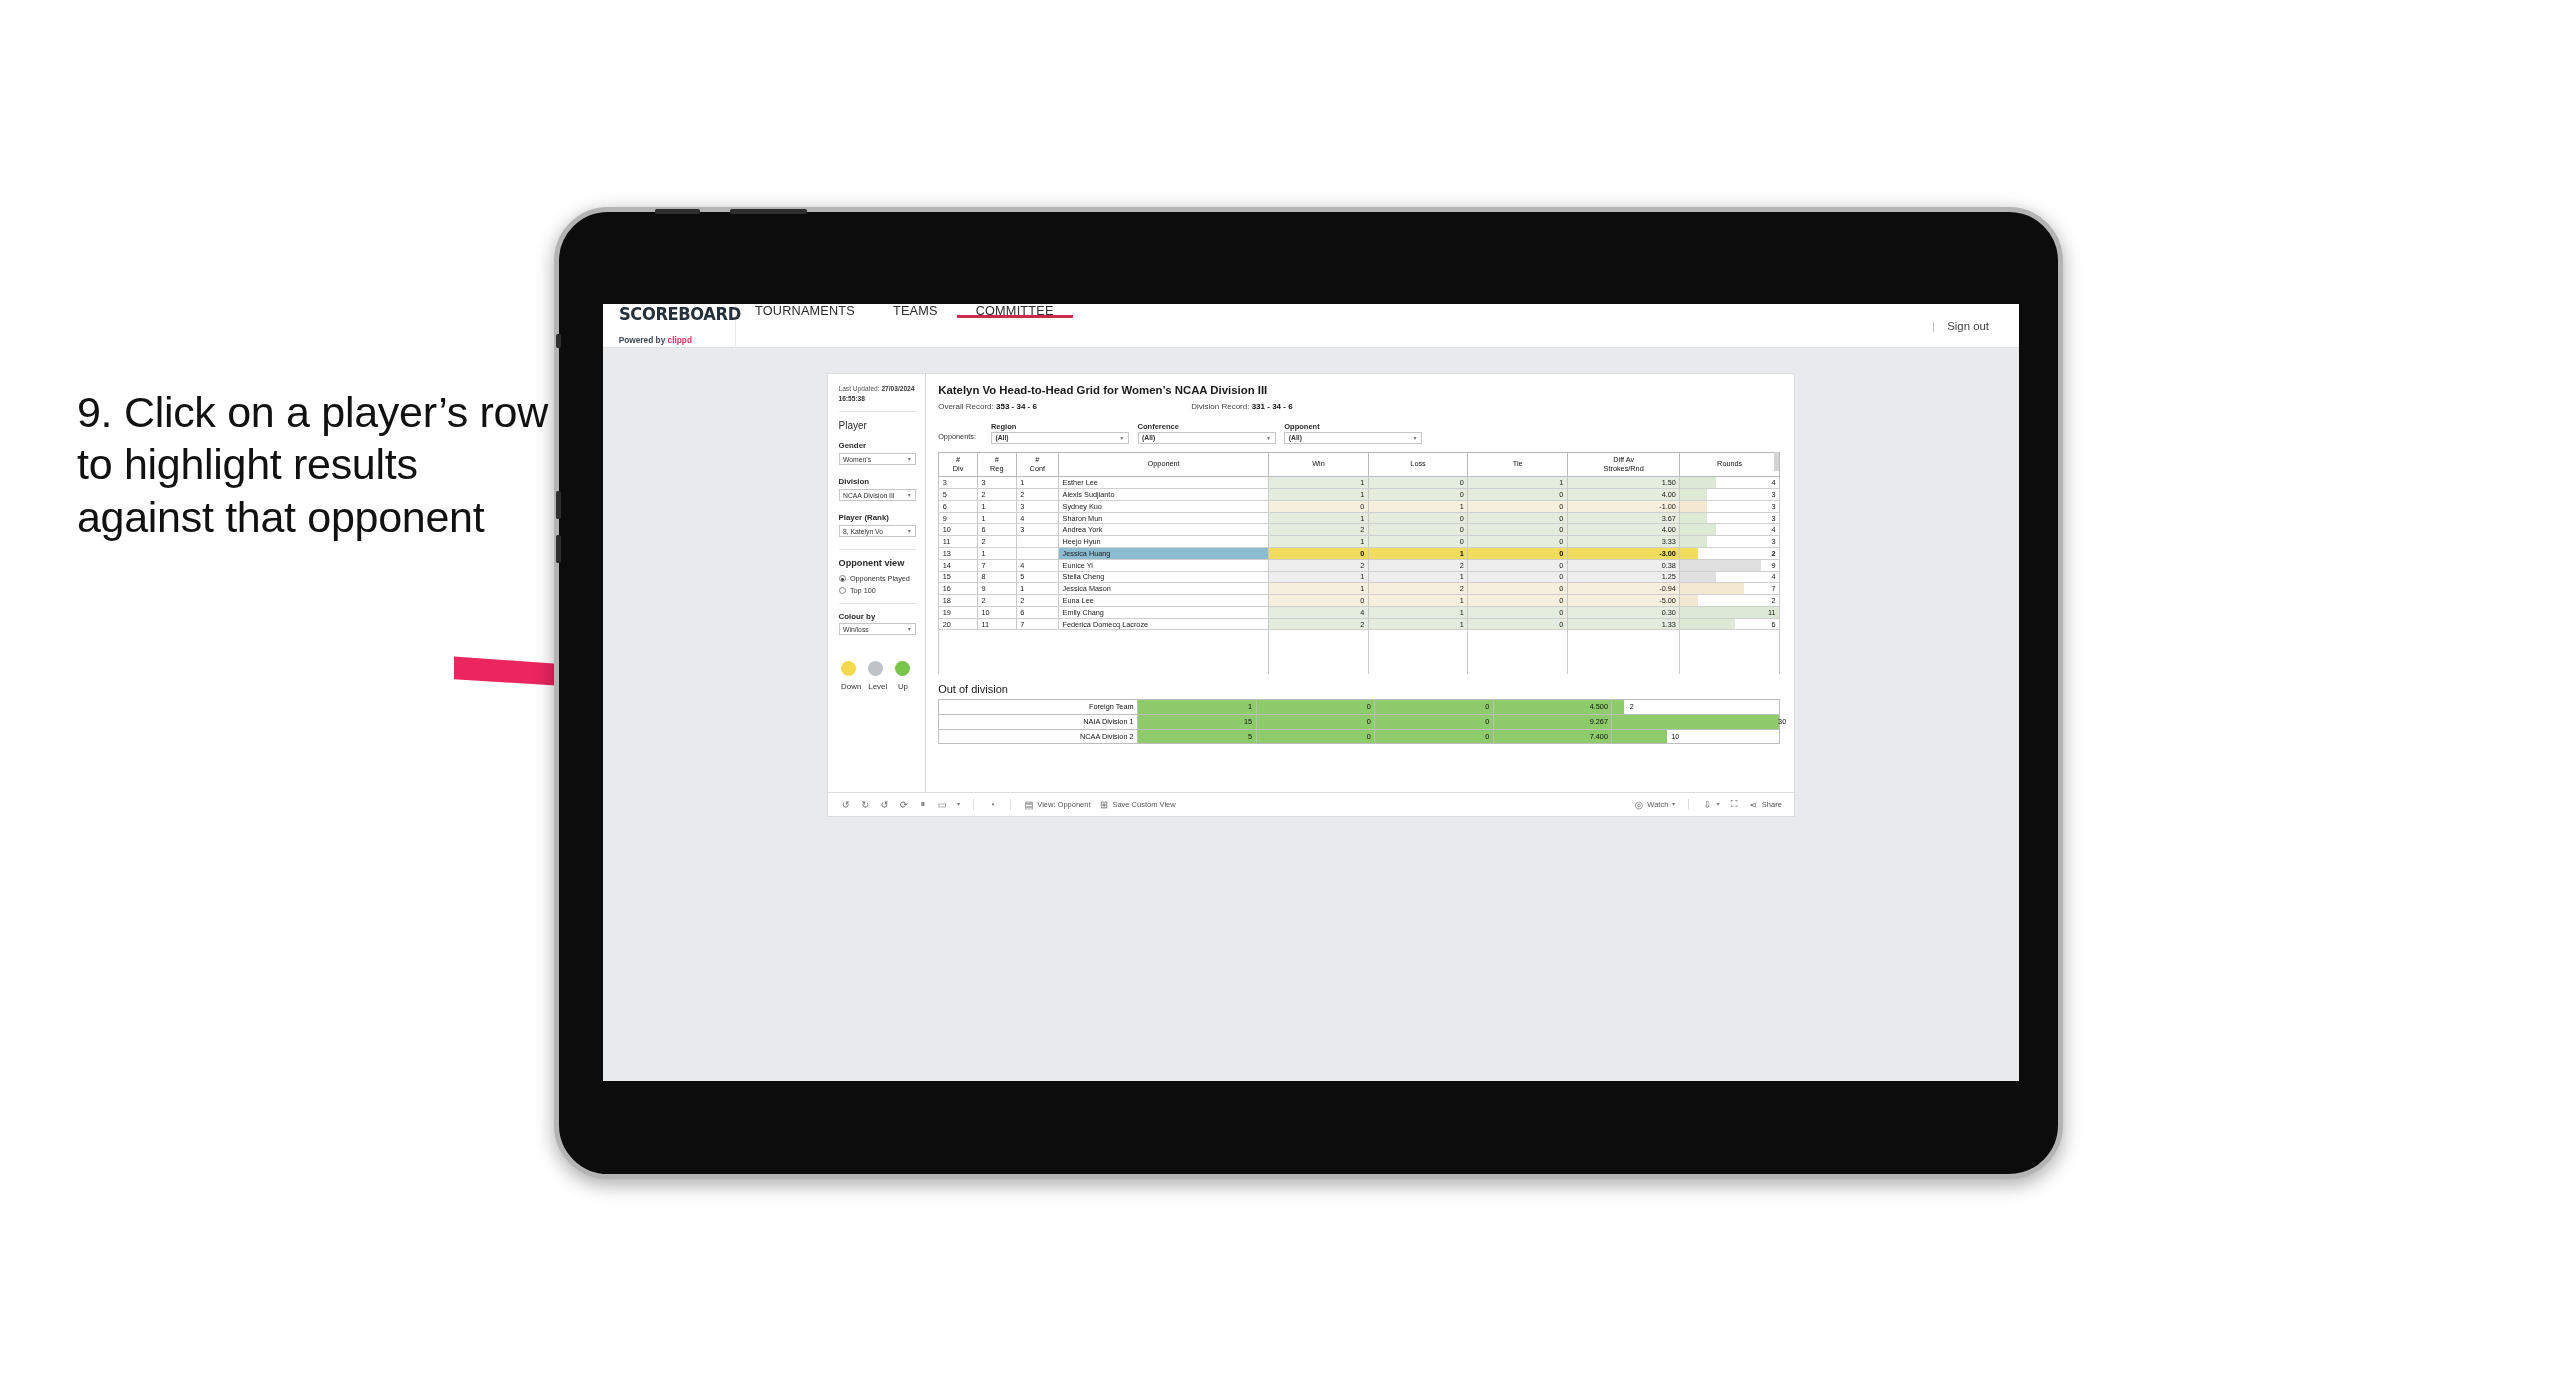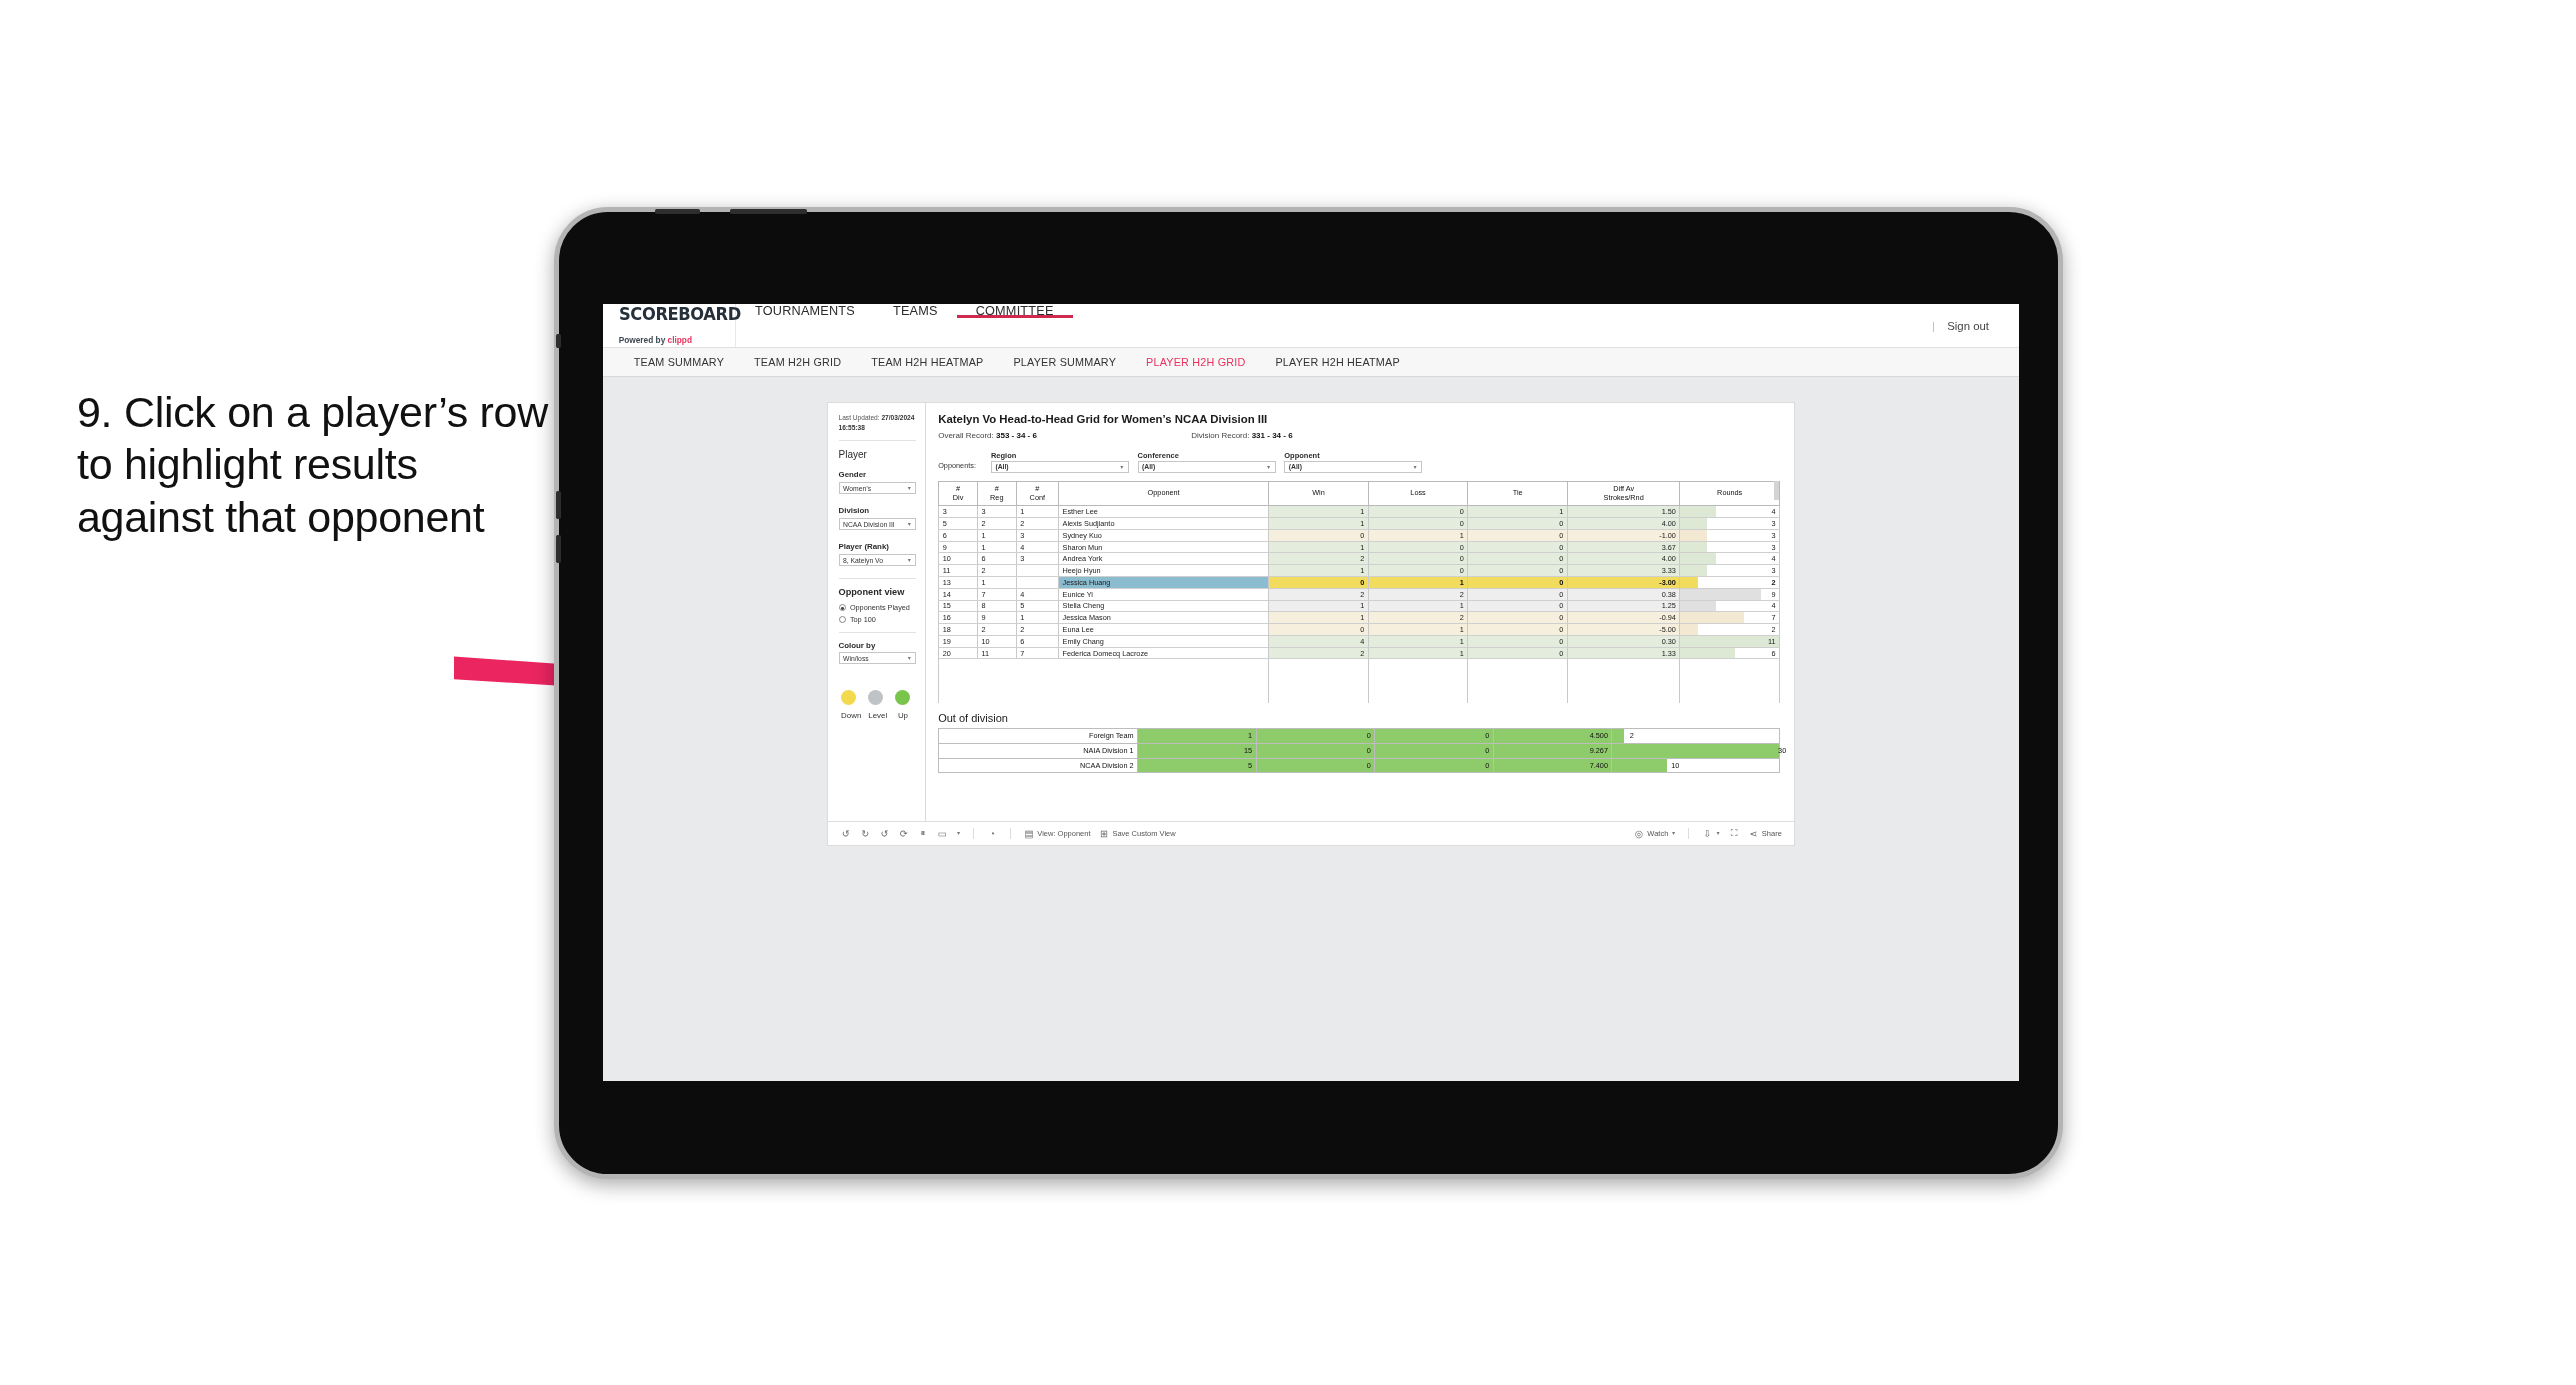--- a/index.html
+++ b/index.html
@@ -241,28 +241,20 @@
           <div class="topnav-item">TOURNAMENTS</div>
           <div class="topnav-item">TEAMS</div>
           <div class="topnav-item active">COMMITTEE</div>
         </div>
         <div class="signout-zone">
           <span class="signout-sep">|</span>
           <span class="signout">Sign out</span>
         </div>
       </div>
 
-      <div class="subnav">
-        <div class="subnav-item">TEAM SUMMARY</div>
-        <div class="subnav-item">TEAM H2H GRID</div>
-        <div class="subnav-item">TEAM H2H HEATMAP</div>
-        <div class="subnav-item">PLAYER SUMMARY</div>
-        <div class="subnav-item active">PLAYER H2H GRID</div>
-        <div class="subnav-item">PLAYER H2H HEATMAP</div>
-      </div>
 
       <div class="viz-area">
         <div class="viz-card">
           <div class="viz-body">
 
             <div class="panel">
               <div class="updated">
                 <span>Last Updated:</span>
                 <b>27/03/2024 16:55:38</b>
               </div>

